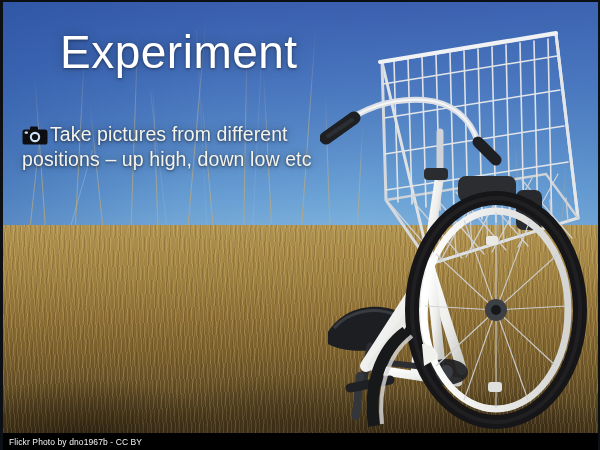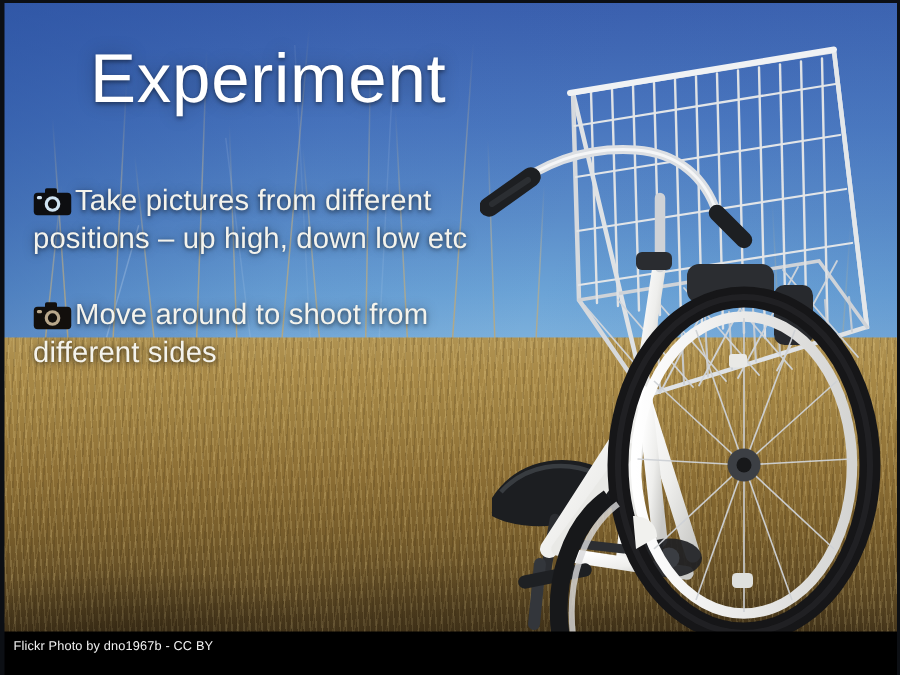--- a/index.html
+++ b/index.html
@@ -65,21 +65,21 @@
   .bullets{position:absolute;left:22px;top:122px;width:318px;}
   .bullet{display:block;margin-bottom:18px;}
   .bullet-text{font-size:19.5px;line-height:1.28;color:#f4f3ec;
                font-weight:400;letter-spacing:.1px;
                text-shadow:0 1px 3px rgba(0,0,0,.55), 0 0 8px rgba(0,0,0,.35);}
   .cam{display:inline-block;width:26px;height:19px;vertical-align:-4px;
        margin-right:2px;position:relative;}
   .cam svg{display:block;width:100%;height:100%;}
 
   
-  .credit{position:absolute;left:0;bottom:0;width:100%;height:29px;
+  .credit{position:absolute;left:0;bottom:0;width:100%;height:17px;
           background:#000;}
   .credit-text{position:absolute;left:9px;top:3px;
                font-size:8.5px;line-height:13px;color:#f2f2f2;
                letter-spacing:.1px;white-space:nowrap;}
 
   
   .frame{position:absolute;inset:0;pointer-events:none;
          border-left:3px solid #0c0f14;border-right:2px solid #0c0f14;
          border-top:2px solid #0c0f14;}
 </style>
@@ -286,31 +286,20 @@
           <rect x="8" y="0.5" width="8" height="4" rx="1.2" fill="#0d0e11"></rect>
           <rect x="0.5" y="3.5" width="25" height="15" rx="2.6" fill="#0d0e11"></rect>
           <circle cx="13" cy="11" r="5.2" fill="#cfe3f2"></circle>
           <circle cx="13" cy="11" r="3.1" fill="#0d0e11"></circle>
           <rect x="2.6" y="5.6" width="3.4" height="2.2" rx="1" fill="#cfe3f2"></rect>
         </svg>
       </span><span class="bullet-text">Take pictures from different positions – up high, down low etc</span>
     </div>
 
 
-    <div class="bullet" style="margin-top:26px;">
-      <span class="cam">
-        <svg viewBox="0 0 26 19" xmlns="http://www.w3.org/2000/svg">
-          <rect x="8" y="0.5" width="8" height="4" rx="1.2" fill="#120f0c"></rect>
-          <rect x="0.5" y="3.5" width="25" height="15" rx="2.6" fill="#120f0c"></rect>
-          <circle cx="13" cy="11" r="5.2" fill="#b9a88c"></circle>
-          <circle cx="13" cy="11" r="3.1" fill="#120f0c"></circle>
-          <rect x="2.6" y="5.6" width="3.4" height="2.2" rx="1" fill="#b9a88c"></rect>
-        </svg>
-      </span><span class="bullet-text">Move around to shoot from different sides</span>
-    </div>
 
   </div>
 
   <div class="credit">
     <div class="credit-text">Flickr Photo by dno1967b - CC BY</div>
   </div>
 
   <div class="frame"></div>
 </div>
 

